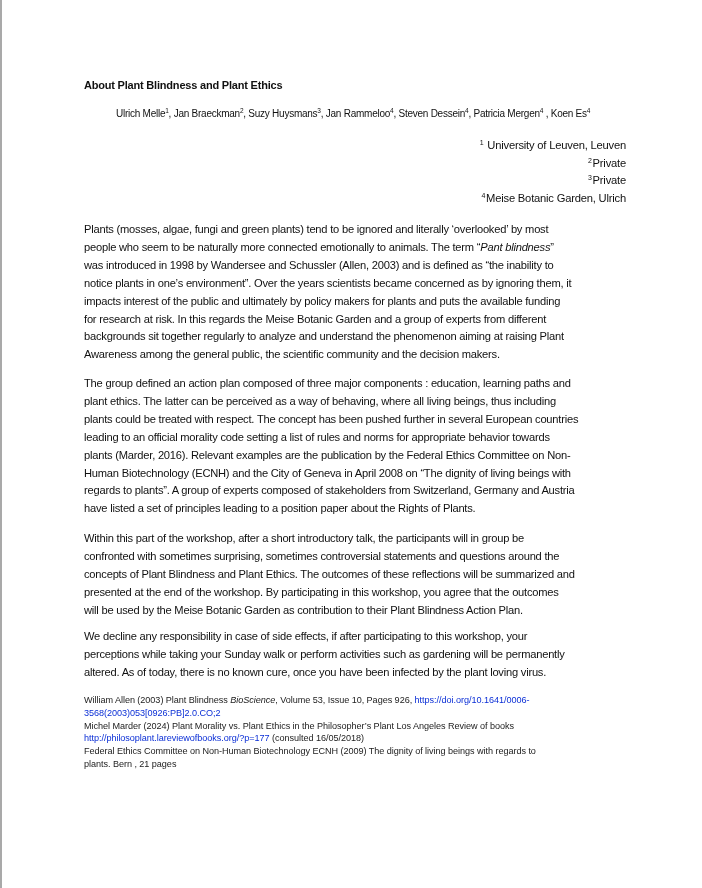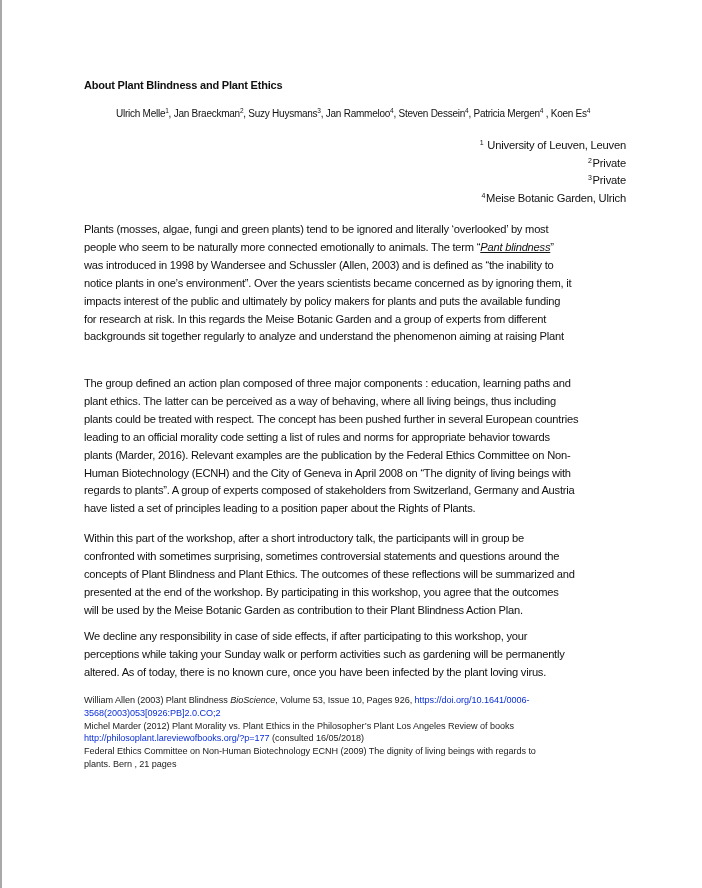--- a/index.html
+++ b/index.html
@@ -21,21 +21,21 @@
   .affils {
     position: absolute; right: 76px; top: 137px; text-align: right; font-size: 11.2px;
     line-height: 17.7px; letter-spacing: -0.2px; color: #111;
   }
   .affils sup { font-size: 7px; vertical-align: 4px; line-height: 0; margin-right: 1px; }
   .para {
     position: absolute; left: 84px; width: 548px; font-size: 11.15px; line-height: 17.9px;
     letter-spacing: -0.22px; color: #111; margin: 0;
   }
   .para .ln { display: block; white-space: nowrap; }
-  .para em { font-style: italic; text-decoration: underline; }
+  .para em { font-style: italic; }
   .refs {
     position: absolute; left: 84px; top: 694px; width: 540px; font-size: 9.1px; line-height: 12.8px;
     color: #222; letter-spacing: -0.05px;
   }
   .refs .ln { display: block; white-space: nowrap; }
   .refs a { color: #0b2fd6; }
   .refs em { font-style: italic; }
 </style>
 </head>
 <body>
@@ -58,20 +58,21 @@
   </div>
 
   <p class="para" style="top:221px;">
     <span class="ln">Plants (mosses, algae, fungi and green plants) tend to be ignored and literally ‘overlooked’ by most</span>
     <span class="ln"><span>people who seem to be naturally more connected emotionally to animals. The term “</span><em>Pant blindness</em><span>”</span></span>
     <span class="ln">was introduced in 1998 by Wandersee and Schussler (Allen, 2003) and is defined as “the inability to</span>
     <span class="ln">notice plants in one’s environment”. Over the years scientists became concerned as by ignoring them, it</span>
     <span class="ln">impacts interest of the public and ultimately by policy makers for plants and puts the available funding</span>
     <span class="ln">for research at risk. In this regards the Meise Botanic Garden and a group of experts from different</span>
     <span class="ln">backgrounds sit together regularly to analyze and understand the phenomenon aiming at raising Plant</span>
+    <span class="ln">Awareness among the general public, the scientific community and the decision makers.</span>
   </p>
 
   <p class="para" style="top:375px;">
     <span class="ln">The group defined an action plan composed of three major components : education, learning paths and</span>
     <span class="ln">plant ethics. The latter can be perceived as a way of behaving, where all living beings, thus including</span>
     <span class="ln">plants could be treated with respect. The concept has been pushed further in several European countries</span>
     <span class="ln">leading to an official morality code setting a list of rules and norms for appropriate behavior towards</span>
     <span class="ln">plants (Marder, 2016). Relevant examples are the publication by the Federal Ethics Committee on Non-</span>
     <span class="ln">Human Biotechnology (ECNH) and the City of Geneva in April 2008 on “The dignity of living beings with</span>
     <span class="ln">regards to plants”. A group of experts composed of stakeholders from Switzerland, Germany and Austria</span>
@@ -88,19 +89,19 @@
 
   <p class="para" style="top:628px;">
     <span class="ln">We decline any responsibility in case of side effects, if after participating to this workshop, your</span>
     <span class="ln">perceptions while taking your Sunday walk or perform activities such as gardening will be permanently</span>
     <span class="ln">altered. As of today, there is no known cure, once you have been infected by the plant loving virus.</span>
   </p>
 
   <div class="refs">
     <span class="ln"><span>William Allen (2003) Plant Blindness </span><em>BioScience</em><span>, Volume 53, Issue 10, Pages 926, </span><a>https://doi.org/10.1641/0006-</a></span>
     <span class="ln"><a>3568(2003)053[0926:PB]2.0.CO;2</a></span>
-    <span class="ln">Michel Marder (2012) Plant Morality vs. Plant Ethics in the Philosopher’s Plant  Los Angeles Review of books</span>
+    <span class="ln">Michel Marder (2024) Plant Morality vs. Plant Ethics in the Philosopher’s Plant  Los Angeles Review of books</span>
     <span class="ln"><a>http://philosoplant.lareviewofbooks.org/?p=177</a><span> (consulted 16/05/2018)</span></span>
     <span class="ln">Federal Ethics Committee on Non-Human Biotechnology ECNH (2009) The dignity of living beings with regards to</span>
     <span class="ln">plants. Bern , 21 pages</span>
   </div>
 
 </div>
 
 </body></html>

